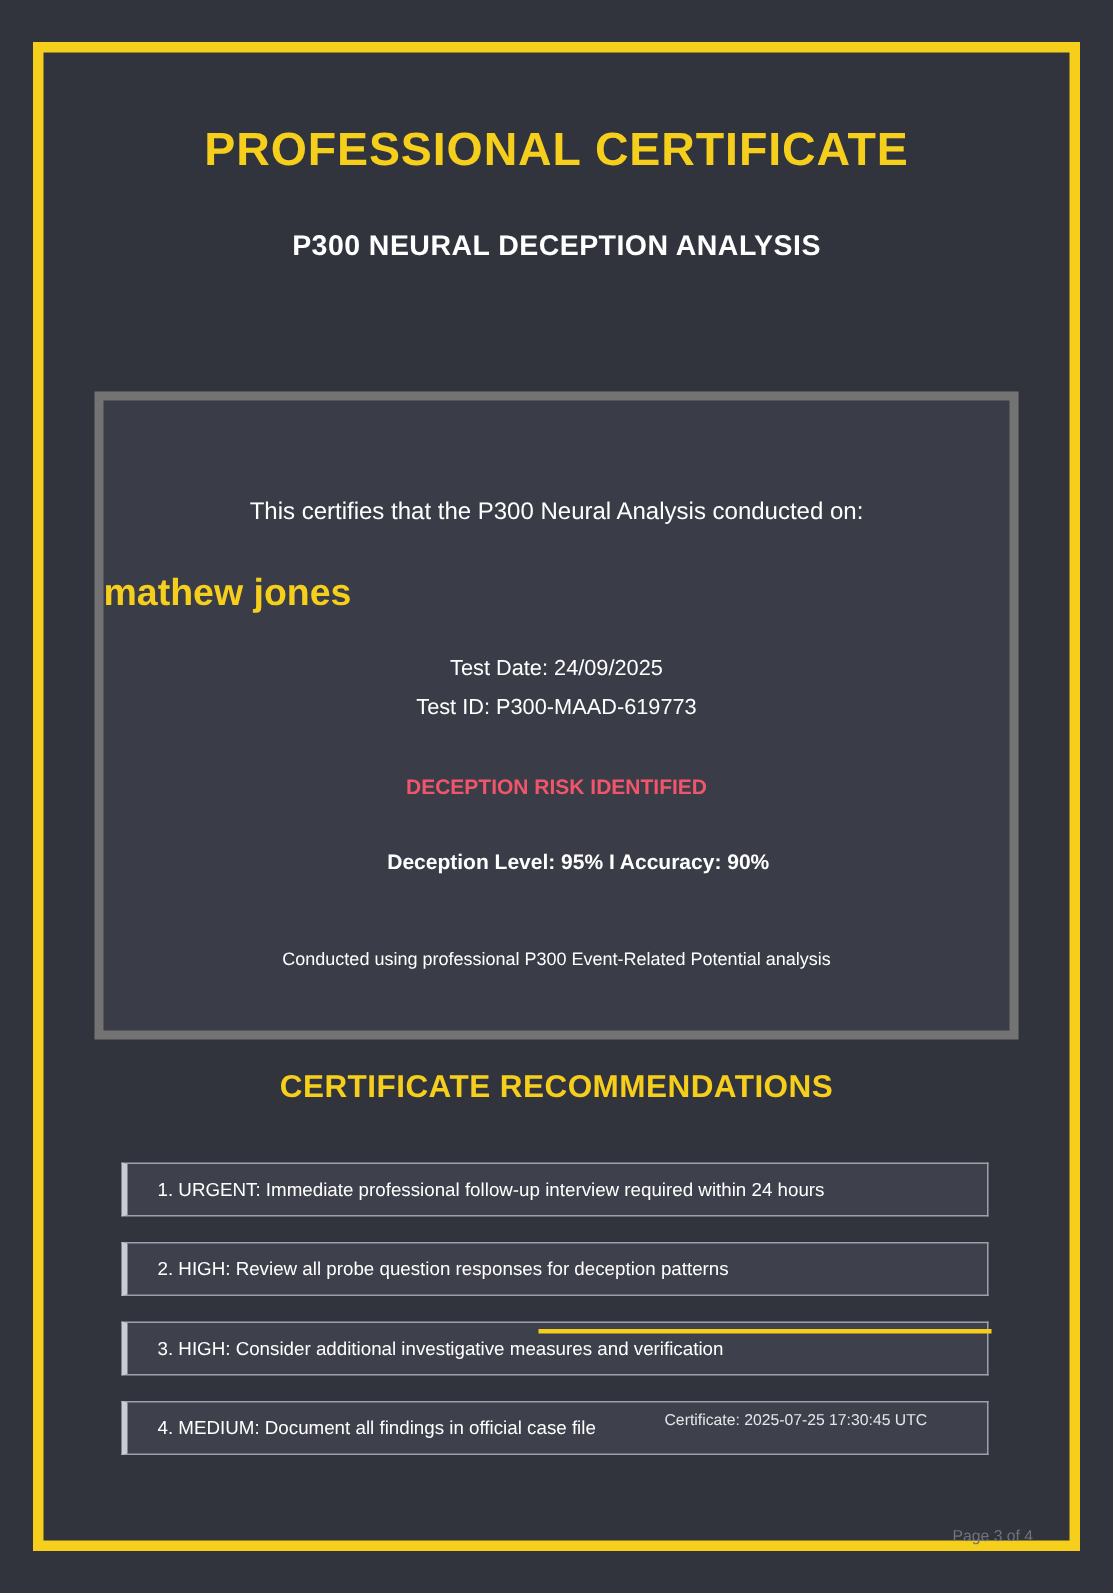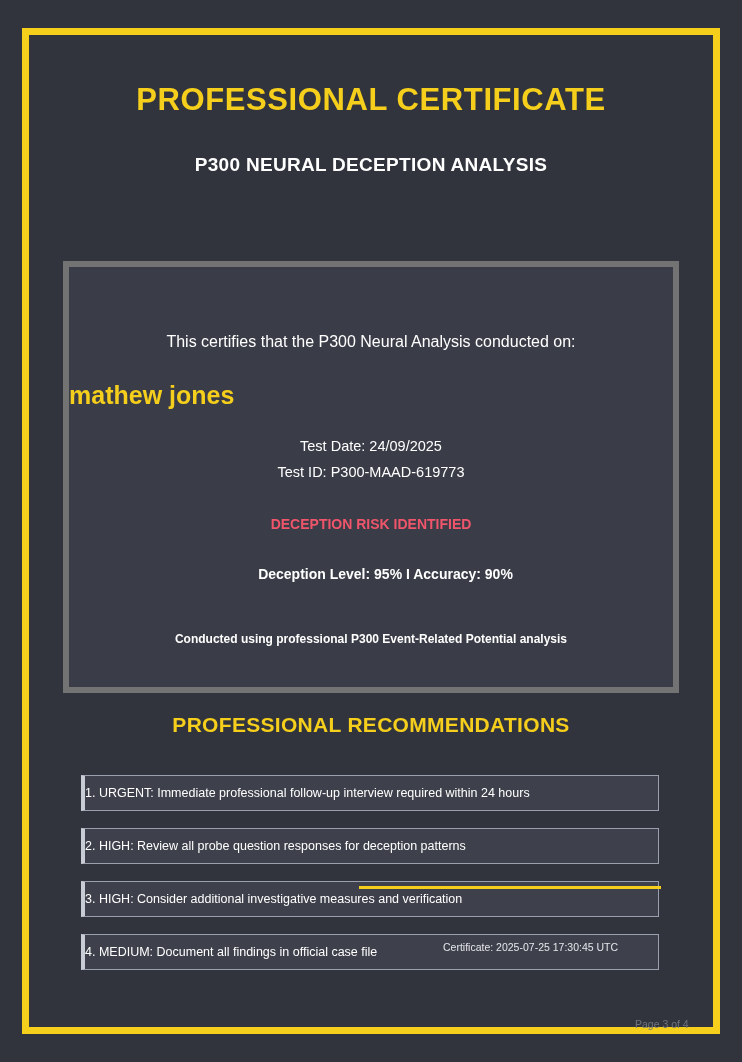--- a/index.html
+++ b/index.html
@@ -99,21 +99,21 @@
     text-align: center;
     font-size: 14px;
     font-weight: bold;
     color: #ffffff;
     margin-top: 34px;
     padding-left: 29px;
   }
   .method-line {
     text-align: center;
     font-size: 12px;
-    font-weight: bold;
+    font-weight: normal;
     color: #ffffff;
     margin-top: 50px;
   }
   .rec-title {
     position: absolute;
     left: 0;
     top: 678px;
     width: 684px;
     text-align: center;
     color: #f5cf1b;
@@ -134,21 +134,21 @@
     background: #3e414b;
     border: 1px solid #9aa0ad;
     border-left: 4px solid #c8ccd4;
     box-sizing: border-box;
     display: flex;
     align-items: center;
   }
   .rec-item .rec-text {
     font-size: 12.5px;
     color: #ffffff;
-    padding-left: 0;
+    padding-left: 20px;
   }
   .yellow-rule {
     position: absolute;
     left: 330px;
     top: 851px;
     width: 302px;
     height: 3px;
     background: #f5cf1b;
   }
   .cert-stamp {
@@ -188,21 +188,21 @@
 
       <div class="meta-line second">Test ID: P300-MAAD-619773</div>
 
       <div class="risk-line">DECEPTION RISK IDENTIFIED</div>
 
       <div class="levels-line">Deception Level: 95% I Accuracy: 90%</div>
 
       <div class="method-line">Conducted using professional P300 Event-Related Potential analysis</div>
     </div>
 
-    <div class="rec-title">PROFESSIONAL RECOMMENDATIONS</div>
+    <div class="rec-title">CERTIFICATE RECOMMENDATIONS</div>
 
     <div class="rec-list">
       <div class="rec-item">
         <span class="rec-text">1. URGENT: Immediate professional follow-up interview required within 24 hours</span>
       </div>
       <div class="rec-item">
         <span class="rec-text">2. HIGH: Review all probe question responses for deception patterns</span>
       </div>
       <div class="rec-item">
         <span class="rec-text">3. HIGH: Consider additional investigative measures and verification</span>

